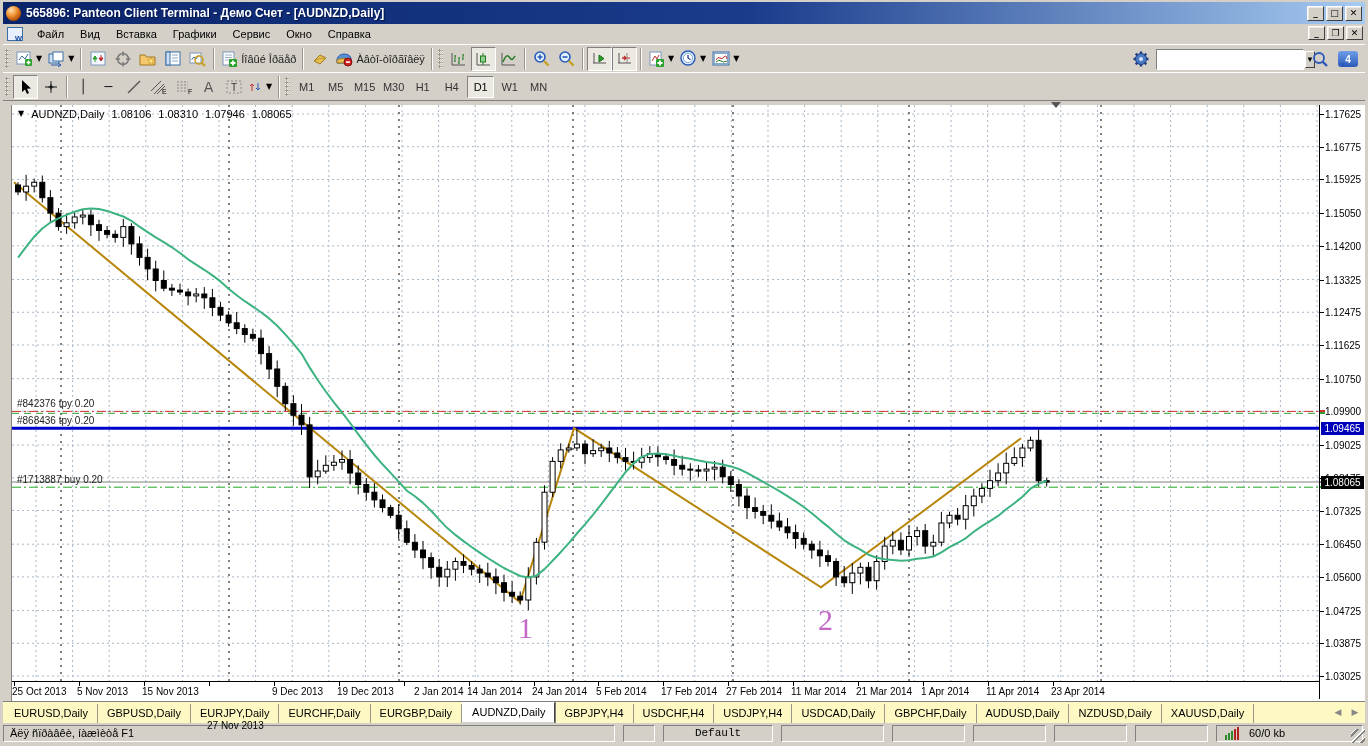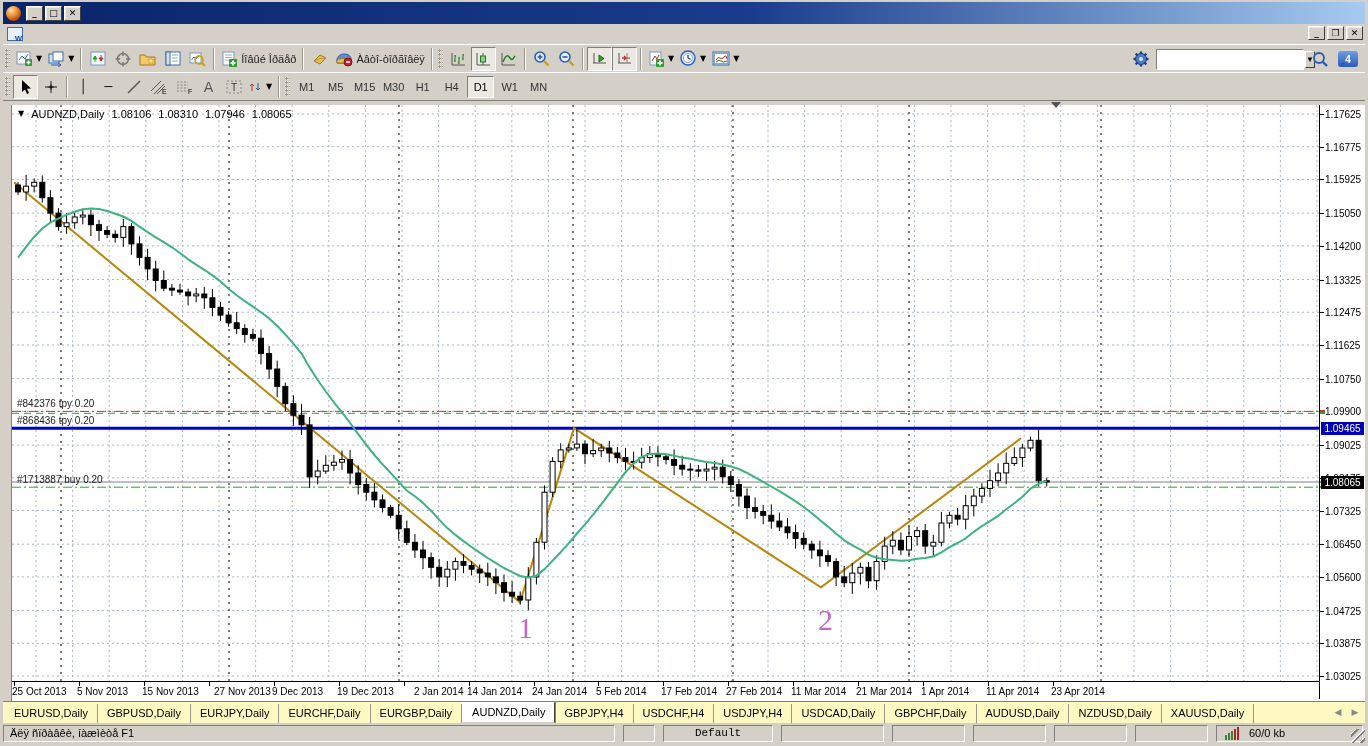--- a/index.html
+++ b/index.html
@@ -104,29 +104,31 @@
   .grip-corner { position:absolute; right:0; bottom:0; width:14px; height:14px;
                  background:repeating-linear-gradient(135deg, transparent 0 3px, #fff 3px 4px, #808080 4px 6px); }
 </style>
 </head>
 <body>
 
 <div class="app">
 
   <div class="titlebar">
     <div class="title-icon"></div>
+    <div class="title-text">565896: Panteon Client Terminal - Демо Счет - [AUDNZD,Daily]</div>
     <div class="winbtns">
       <div class="winbtn">_</div>
       <div class="winbtn">□</div>
       <div class="winbtn">✕</div>
     </div>
   </div>
 
   <div class="menubar">
     <div class="menu-appicon"></div>
+    <span id="menu-items"><span class="menu-item">Файл</span><span class="menu-item">Вид</span><span class="menu-item">Вставка</span><span class="menu-item">Графики</span><span class="menu-item">Сервис</span><span class="menu-item">Окно</span><span class="menu-item">Справка</span></span>
     <div class="winbtns">
       <div class="winbtn">_</div>
       <div class="winbtn">❐</div>
       <div class="winbtn">✕</div>
     </div>
   </div>
 
   <div class="toolbar">
     <div class="grip"></div>
     <div class="tbtn">
@@ -726,21 +728,21 @@
           <div class="wave-label" style="left: 806px; top: 498px; color: rgb(196, 104, 200);">2</div>
         </div>
       <div class="date-axis" id="date-axis">
           <div class="dtick-mark" style="left: 2px;"></div>
           <div class="dtick" style="left: 0px;">25 Oct 2013</div>
           <div class="dtick-mark" style="left: 67px;"></div>
           <div class="dtick" style="left: 65px;">5 Nov 2013</div>
           <div class="dtick-mark" style="left: 132px;"></div>
           <div class="dtick" style="left: 130px;">15 Nov 2013</div>
           <div class="dtick-mark" style="left: 197px;"></div>
-          <div class="dtick" style="left: 202px;">27 Nov 2013</div>
+          <div class="dtick" style="left: 195px; margin-top: 34px;">27 Nov 2013</div>
           <div class="dtick-mark" style="left: 262px;"></div>
           <div class="dtick" style="left: 260px;">9 Dec 2013</div>
           <div class="dtick-mark" style="left: 327px;"></div>
           <div class="dtick" style="left: 325px;">19 Dec 2013</div>
           <div class="dtick-mark" style="left: 392px;"></div>
           <div class="dtick" style="left: 402px;">2 Jan 2014</div>
           <div class="dtick-mark" style="left: 457px;"></div>
           <div class="dtick" style="left: 455px;">14 Jan 2014</div>
           <div class="dtick-mark" style="left: 522px;"></div>
           <div class="dtick" style="left: 520px;">24 Jan 2014</div>

